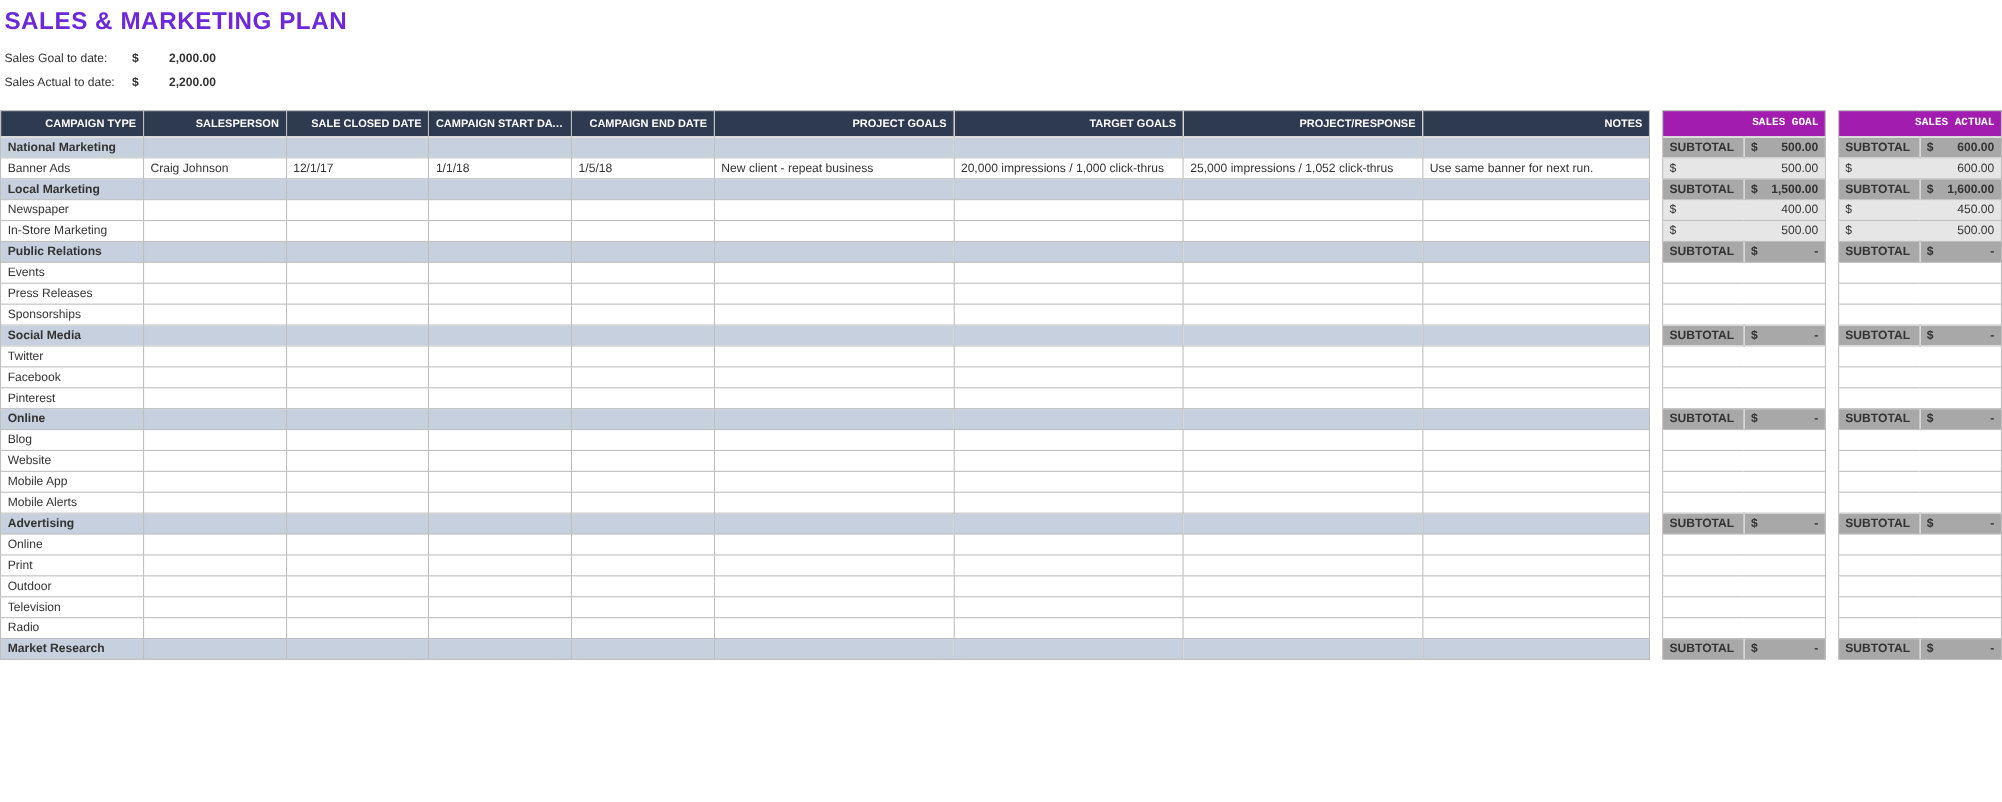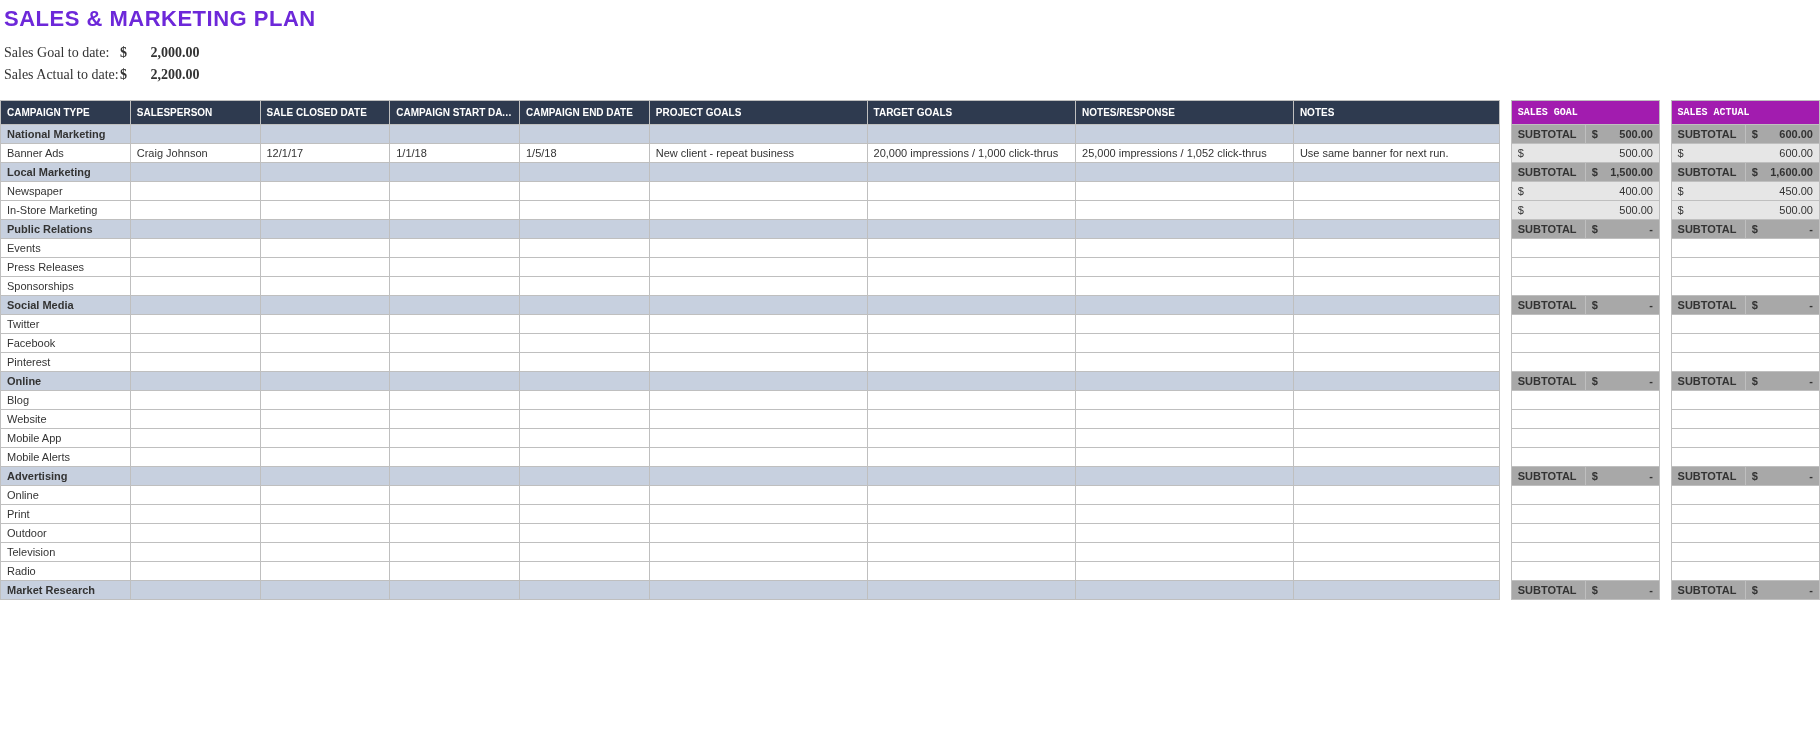--- a/index.html
+++ b/index.html
@@ -1,25 +1,25 @@
 <!DOCTYPE html>
 <html><head>
 <meta charset="utf-8">
 <style>
   * { box-sizing: border-box; margin: 0; padding: 0; }
   body { font-family: Arial, Helvetica, sans-serif; font-size: 11px; color: #333; background: #fff; width: 1820px; }
   .title { font-family: "Arial Narrow", Arial, sans-serif; font-size: 22px; font-weight: bold; color: #6d28d9; letter-spacing: 0.5px; padding: 6px 0 10px 4px; }
   .summary { padding: 0 0 14px 4px; }
-  .summary .row { display: flex; align-items: center; height: 22px; font-size: 14px; font-family: Liberation Serif, serif; }
+  .summary .row { display: flex; align-items: center; height: 22px; font-size: 11px; }
   .summary .label { width: 116px; }
   .summary .sym { width: 10px; font-weight: bold; }
   .summary .val { width: 90px; text-align: center; font-weight: bold; }
   table { border-collapse: collapse; width: 100%; table-layout: fixed; }
   th, td { border: 1px solid #bfbfbf; height: 19px; padding: 0 6px; white-space: nowrap; overflow: hidden; text-overflow: ellipsis; vertical-align: middle; }
-  thead th { background: #2e3a4f; color: #fff; font-weight: bold; font-size: 10px; text-align: left; height: 24px; }
+  thead th { background: #2e3a4f; color: #fff; font-weight: bold; font-size: 10px; text-align: right; height: 24px; }
   thead th.h-goal, thead th.h-actual { background: #a21caf; font-family: Liberation Mono, monospace; }
   .cat-row td { background: #c7d0df; font-weight: bold; }
   .cat-row td.sub-lbl { background: #a8a8a8; margin-top: 20px; }
   .cat-row td.sub-amt { background: #a8a8a8; text-align: right; font-weight: bold; }
   .item-row td.money-cell { background: #e6e6e6; }
   .money { display: flex; justify-content: space-between; }
   .gap-col { border-left: none; border-top: none; border-bottom: none; background: #fff !important; }
   col.c-type   { width: 112px; }
   col.c-person { width: 112px; }
   col.c-closed { width: 112px; }
@@ -71,21 +71,21 @@
   </colgroup>
   <thead>
     <tr>
       <th>CAMPAIGN TYPE</th>
       <th>SALESPERSON</th>
       <th>SALE CLOSED DATE</th>
       <th>CAMPAIGN START DATE</th>
       <th>CAMPAIGN END DATE</th>
       <th>PROJECT GOALS</th>
       <th>TARGET GOALS</th>
-      <th>NOTES/RESPONSE</th>
+      <th>PROJECT/RESPONSE</th>
       <th>NOTES</th>
       <th class="gap-col" style="background:#fff;border:none;"></th>
       <th class="h-goal" colspan="2">SALES GOAL</th>
       <th class="gap-col" style="background:#fff;border:none;"></th>
       <th class="h-actual" colspan="2">SALES ACTUAL</th>
     </tr>
   </thead>
   <tbody id="tbody">
       <tr class="cat-row">
         <td>National Marketing</td>

